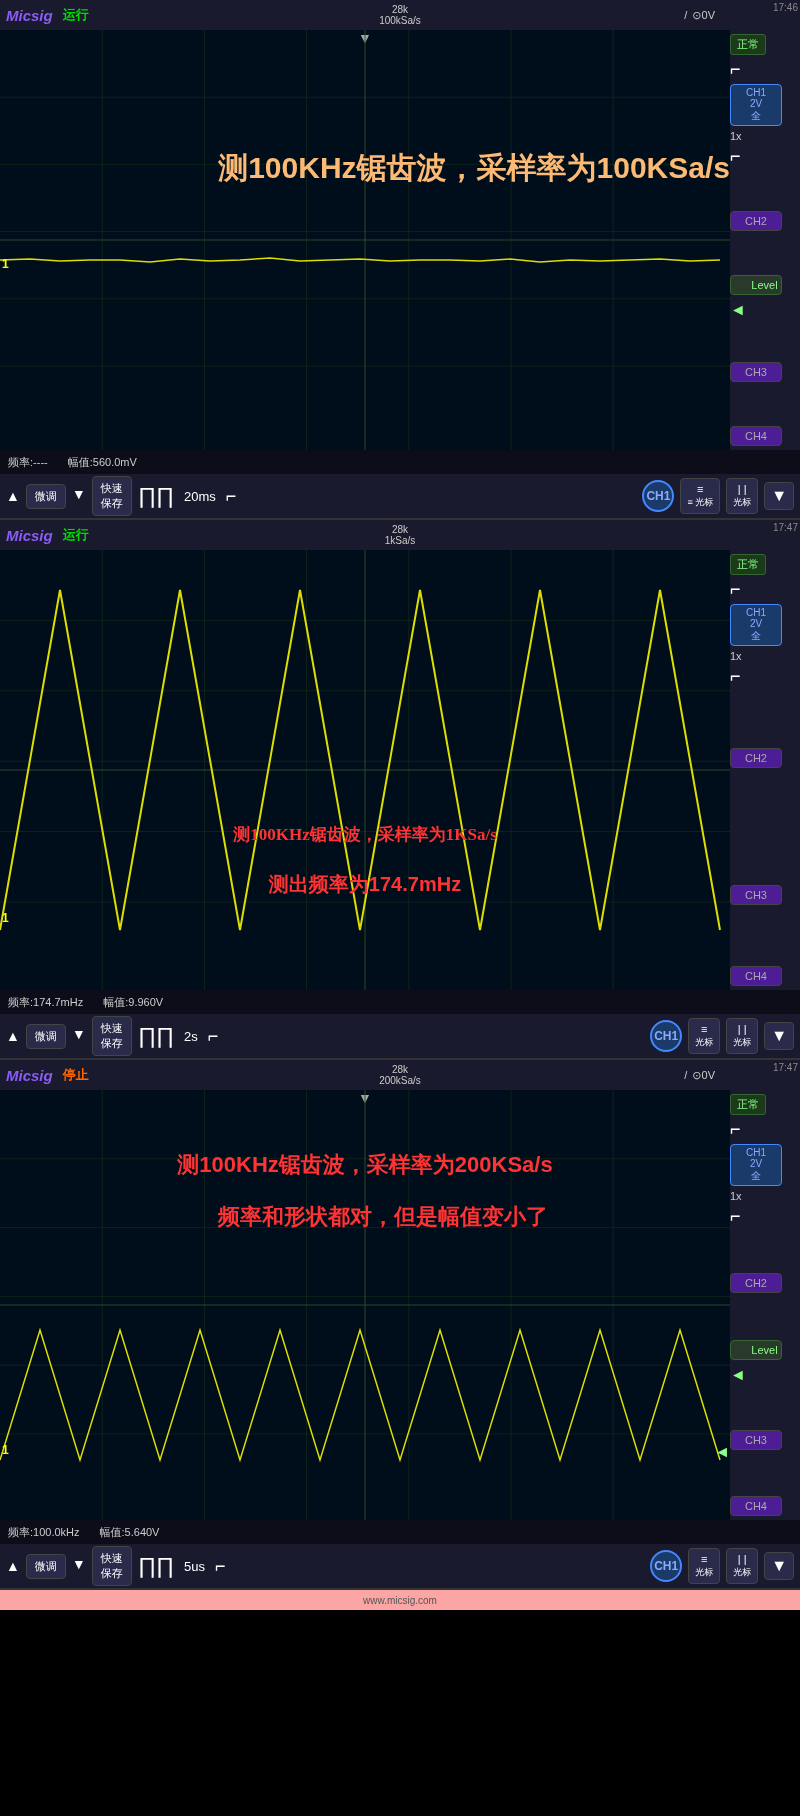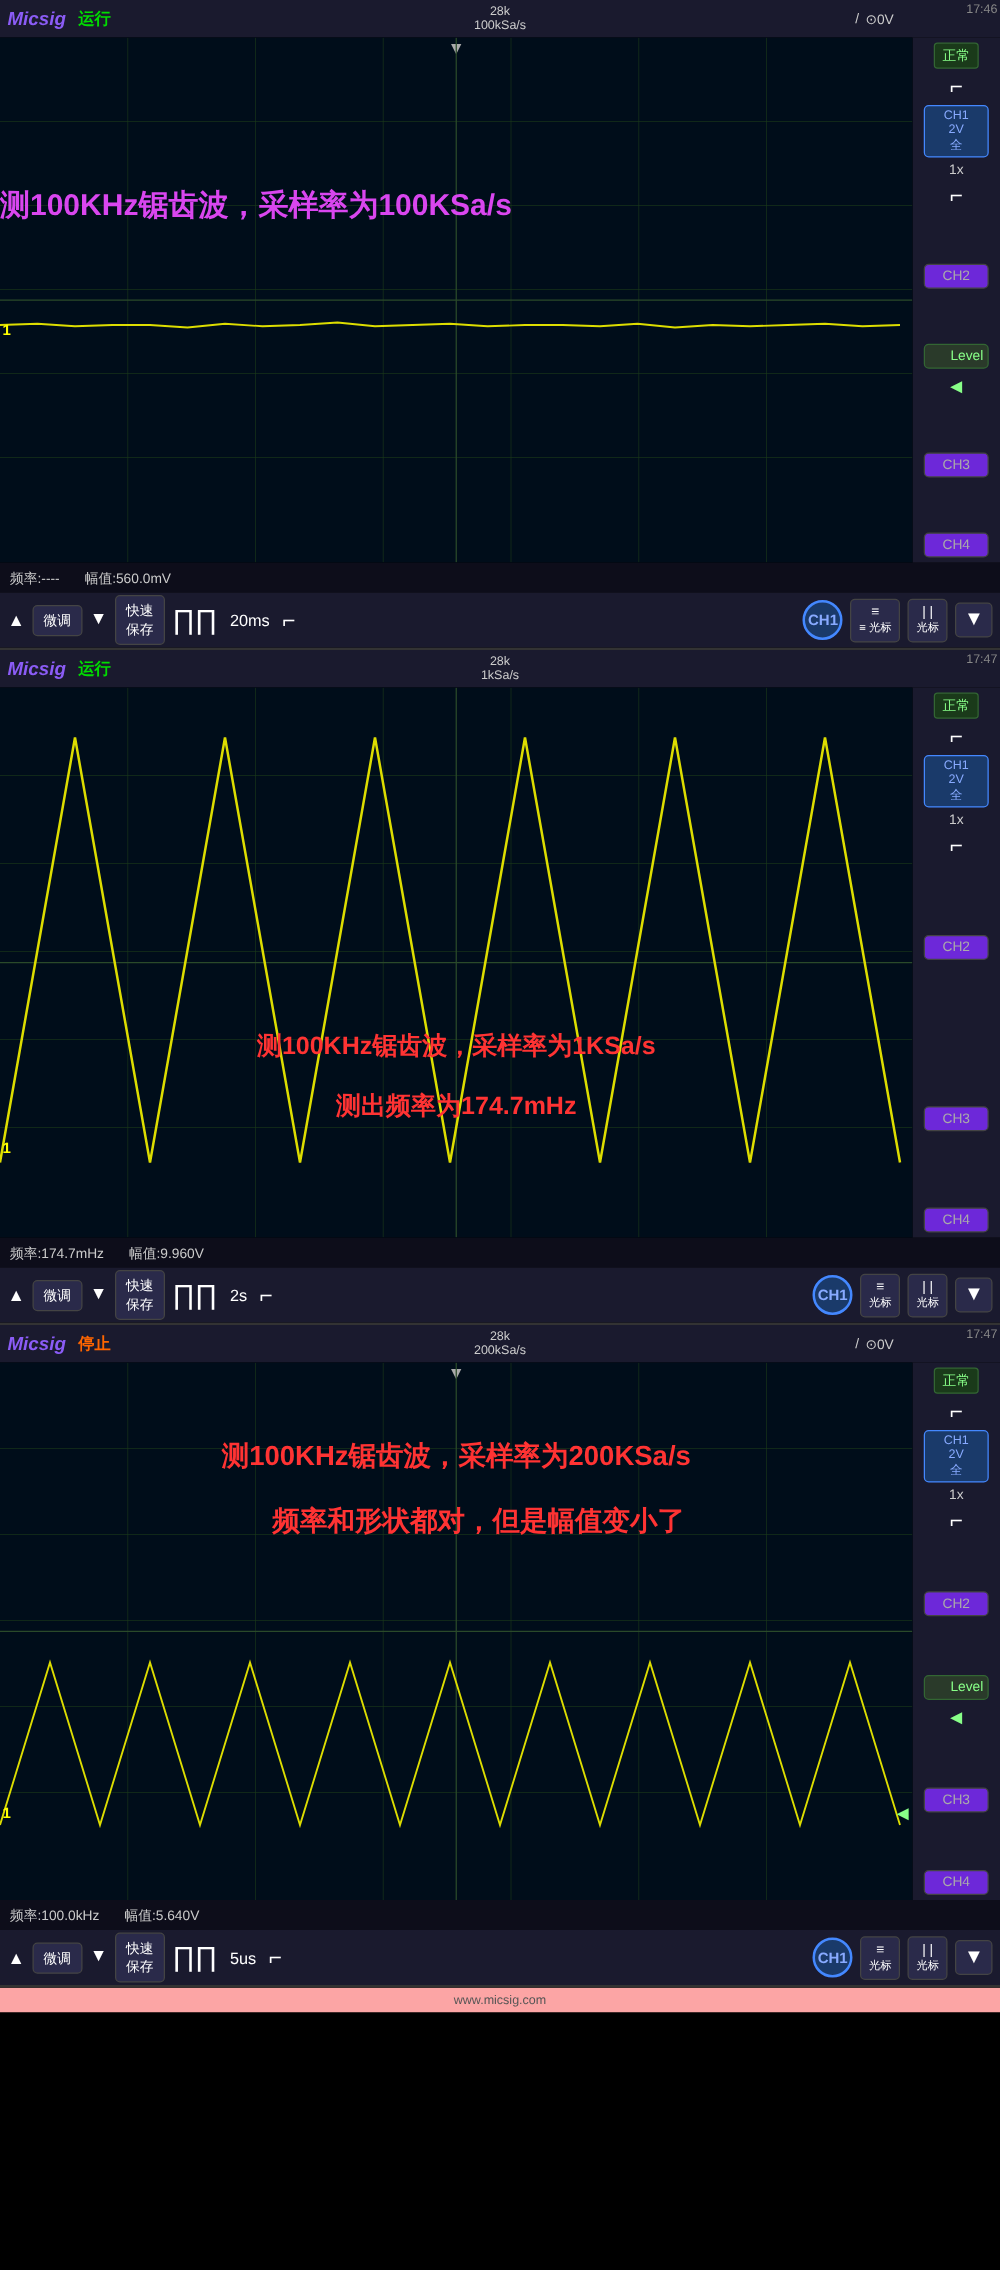--- a/index.html
+++ b/index.html
@@ -89,26 +89,26 @@
       top: 0; left: 0;
       width: 100%; height: 100%;
     }
 
     
     .side-panel {
       width: 70px;
       background: #1a1a2e;
       display: flex;
       flex-direction: column;
-      align-items: center;
+      align-items: flex-start;
       padding: 4px 0;
       gap: 4px;
     }
     .side-btn {
-      background: #6d28d9;
+      background: #4c1d95;
       border: 1px solid #444;
       border-radius: 4px;
       color: #fff;
       font-size: 11px;
       width: 52px;
       text-align: center;
       padding: 3px 2px;
       cursor: pointer;
     }
     .side-btn.ch2 { color: #aaa; }
@@ -136,24 +136,24 @@
       border-radius: 3px;
       color: #88ff88;
       font-size: 11px;
       padding: 2px 6px;
     }
     .side-spacer { flex: 1; }
 
     
     .wave-annotation {
       position: absolute;
-      color: #d946ef;
-      font-size: 24px;
-      font-weight: bold;
-      text-align: left;
+      color: #fdba74;
+      font-size: 30px;
+      font-weight: bold;
+      text-align: right;
       width: 100%;
       top: 30%;
     }
     .wave-annotation2 {
       position: absolute;
       color: #ff3333;
       font-size: 20px;
       font-weight: bold;
       text-align: center;
       width: 100%;
@@ -408,21 +408,21 @@
           480,380
           540,40
           600,380
           660,40
           720,380
         " fill="none" stroke="#dddd00" stroke-width="2"></polyline>
       </svg>
 
       <div class="ch-marker" style="top:82%; color:#ffff00;">1</div>
 
-      <div class="wave-annotation2" style="top:62%; color:#ff3333; font-size:20px;">测100KHz锯齿波，采样率为1KSa/s</div>
+      <div class="wave-annotation2" style="top:62%; color:#ff3333; font-size:17px;font-family:Liberation Serif, serif;">测100KHz锯齿波，采样率为1KSa/s</div>
       <div class="wave-annotation2" style="top:73%; color:#ff3333; font-size:20px;">测出频率为174.7mHz</div>
     </div>
 
     <div class="side-panel">
       <div class="normal-badge">正常</div>
       <div style="font-size:18px;color:#fff;">⌐</div>
       <div class="ch1-info">
         <div>CH1</div>
         <div>2V</div>
         <div>全</div>

